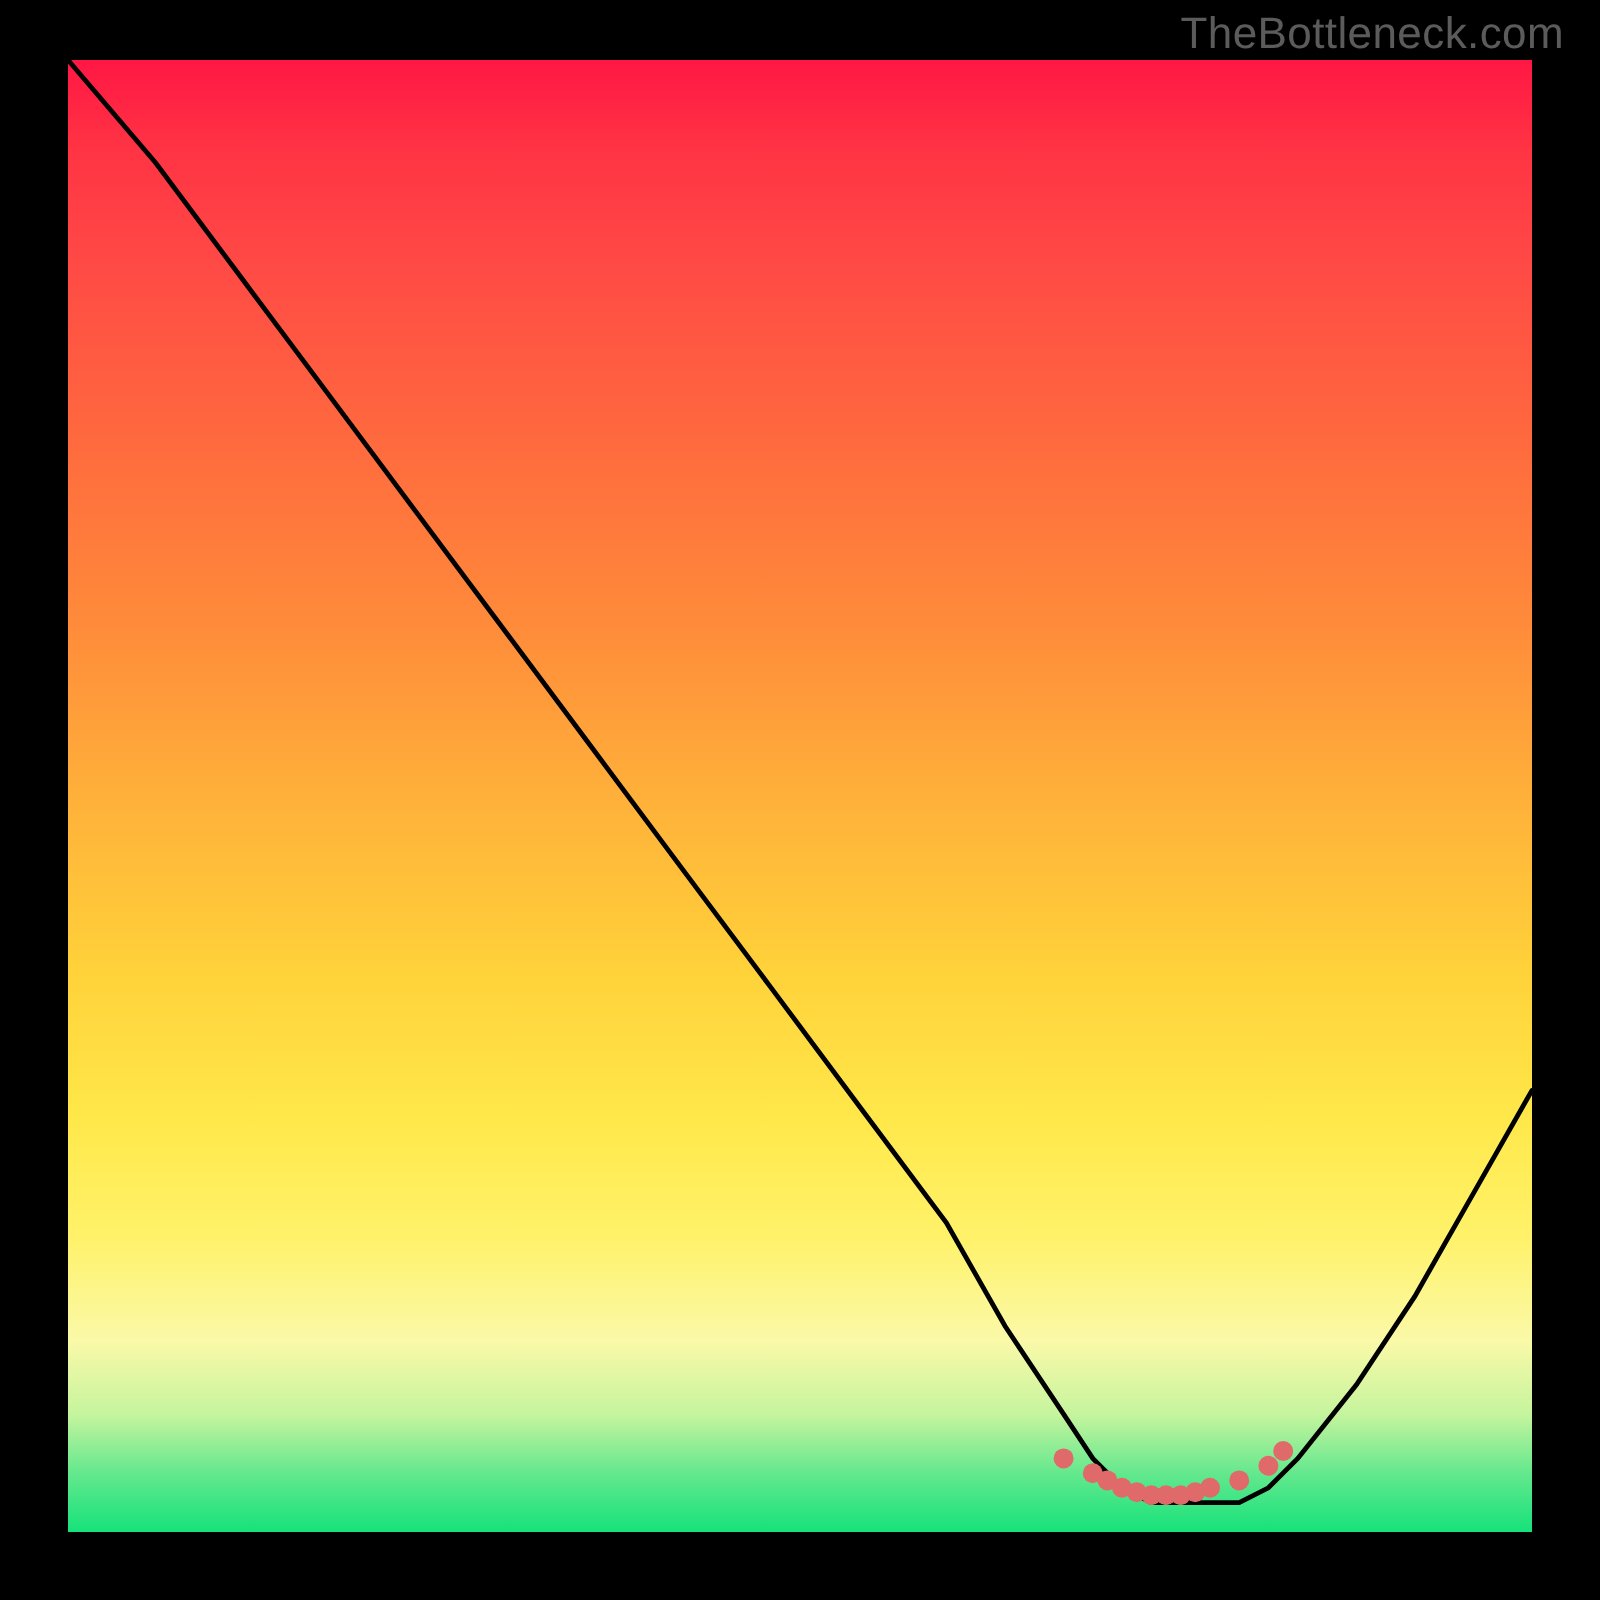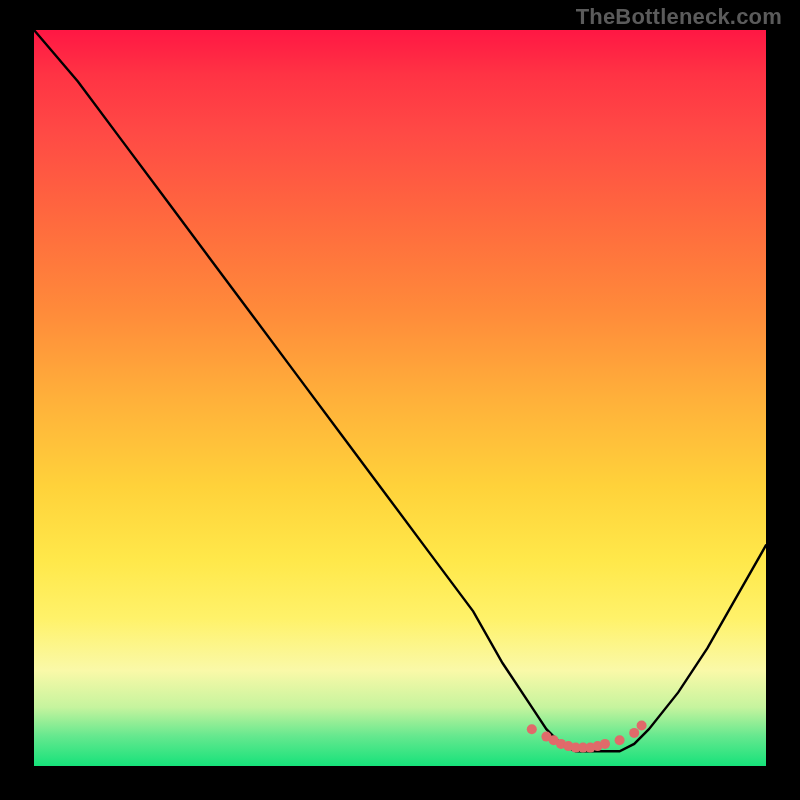--- a/index.html
+++ b/index.html
@@ -16,21 +16,21 @@
     width: 800px;
     height: 800px;
     background: #000;
   }
   .watermark {
     position: absolute;
     top: 4px;
     right: 18px;
     color: #5b5b5b;
     font-size: 22px;
-    font-weight: 700;
+    font-weight: 400;
     letter-spacing: 0.2px;
     user-select: none;
   }
   .plot {
     position: absolute;
     
     left: 34px;
     top: 30px;
     width: 732px;
     height: 736px;

